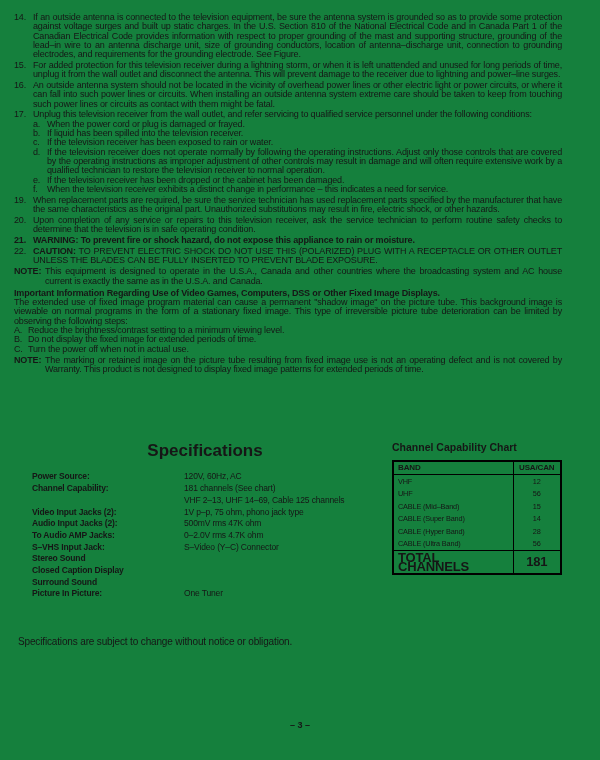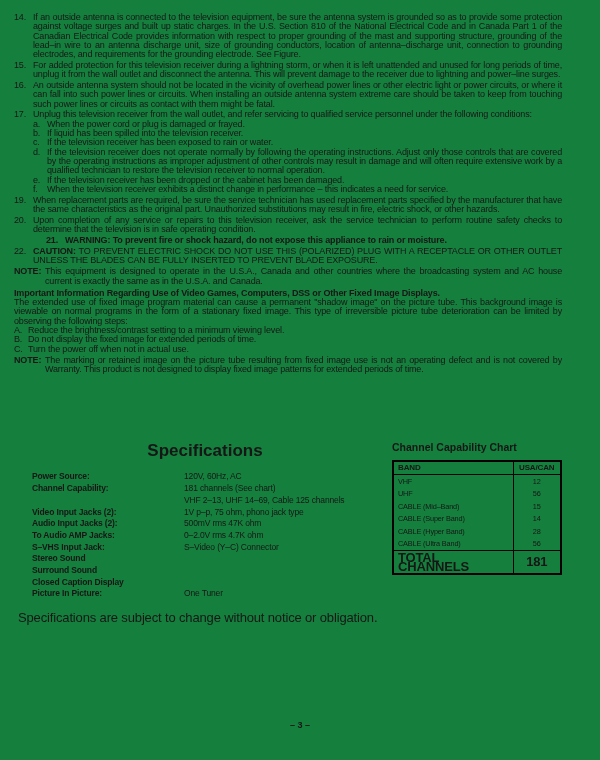--- a/index.html
+++ b/index.html
@@ -10,37 +10,37 @@
     padding:13px 38px 10px 14px;
     font-size:9px; line-height:9.3px; letter-spacing:-0.15px;
   }
   
   .li { display:flex; margin-bottom:1.5px; }
   .num { flex:0 0 19px; }
   .txt { flex:1; text-align:justify; }
   .sub { display:flex; }
   .slet { flex:0 0 14px; }
   .stxt { flex:1; text-align:justify; }
-  .bold { font-weight:bold;margin-left:32px; }
+  .bold { font-weight:bold; }
   
   .note { display:flex; margin-top:2px; }
   .nlabel { flex:0 0 31px; font-weight:bold; }
   .ntext { flex:1; text-align:justify; }
   .imp-head { font-weight:bold; margin-top:3px; }
   .imp-body { text-align:justify; }
   .step { display:flex; }
   
   .spec-section { display:flex; margin-top:68px; }
   .spec-left { flex:1; padding-left:18px; padding-right:14px; }
   .spec-title { font-size:17px; line-height:18px; font-weight:bold; text-align:center;
                 letter-spacing:0; margin-bottom:12px; }
   .specrow { display:flex; font-size:8.5px; line-height:9.5px; margin-bottom:2.2px; }
   .speclabel { flex:0 0 152px; font-weight:bold; }
   .specvalue { flex:1; }
-  .spec-foot { margin-top:12px; padding-left:4px; font-size:13px; }
+  .spec-foot { margin-top:36px; padding-left:4px; font-size:10px; }
   
   .chart-col { flex:0 0 170px; padding-top:1px; }
   .chart-title { font-size:10.5px; font-weight:bold; margin-bottom:7px; letter-spacing:0; }
   table { border-collapse:collapse; width:100%; }
   .ch-table { border:2px solid #000; }
   .ch-table th, .ch-table td { padding:1.5px 4px; }
   .col-band { text-align:left; }
   .col-val  { text-align:center; border-left:1.5px solid #000; width:48px; }
   .ch-table thead th { border-bottom:1.5px solid #000; font-size:8px; text-align:left; }
   .ch-table thead th.col-val { text-align:center; }
@@ -190,25 +190,25 @@
         </div>
           <div class="specrow">
           <span class="speclabel">S–VHS Input Jack:</span>
           <span class="specvalue">S–Video (Y–C) Connector</span>
         </div>
           <div class="specrow">
           <span class="speclabel">Stereo Sound</span>
           <span class="specvalue"></span>
         </div>
           <div class="specrow">
+          <span class="speclabel">Closed Caption Display</span>
+          <span class="specvalue"></span>
+        </div>
+          <div class="specrow">
           <span class="speclabel">Surround Sound</span>
-          <span class="specvalue"></span>
-        </div>
-          <div class="specrow">
-          <span class="speclabel">Closed Caption Display</span>
           <span class="specvalue"></span>
         </div>
           <div class="specrow">
           <span class="speclabel">Picture In Picture:</span>
           <span class="specvalue">One Tuner</span>
         </div>
         </div>
     </div>
 
     <div class="chart-col">

